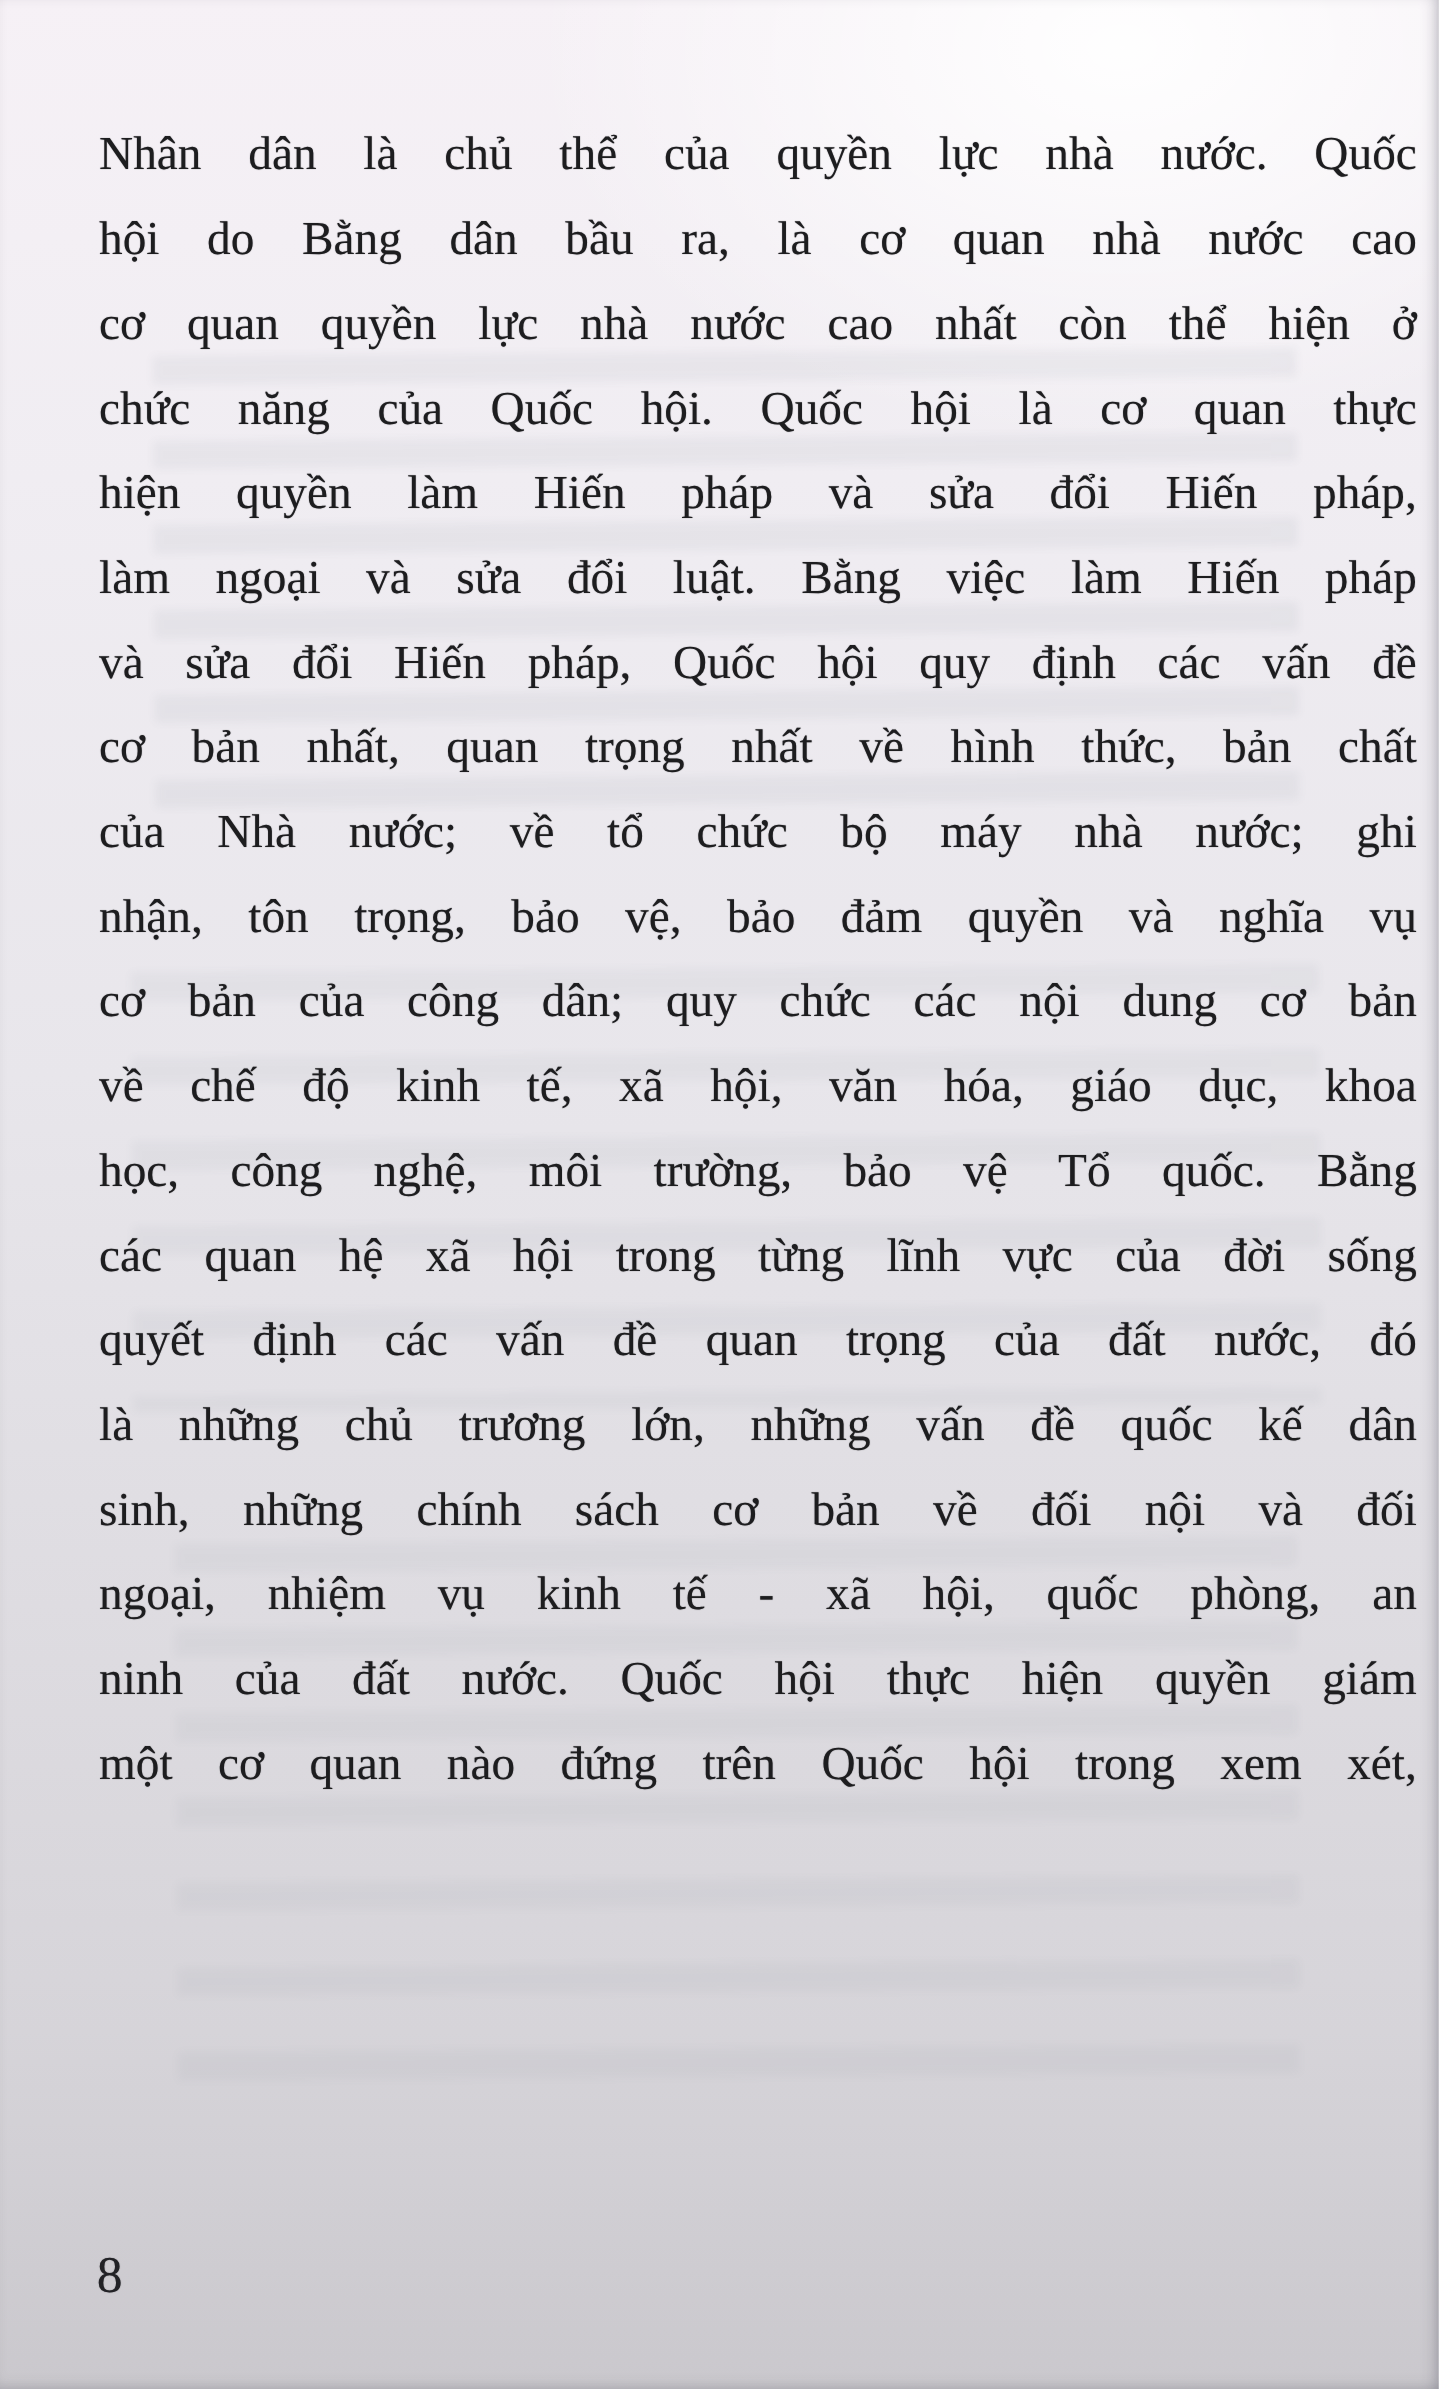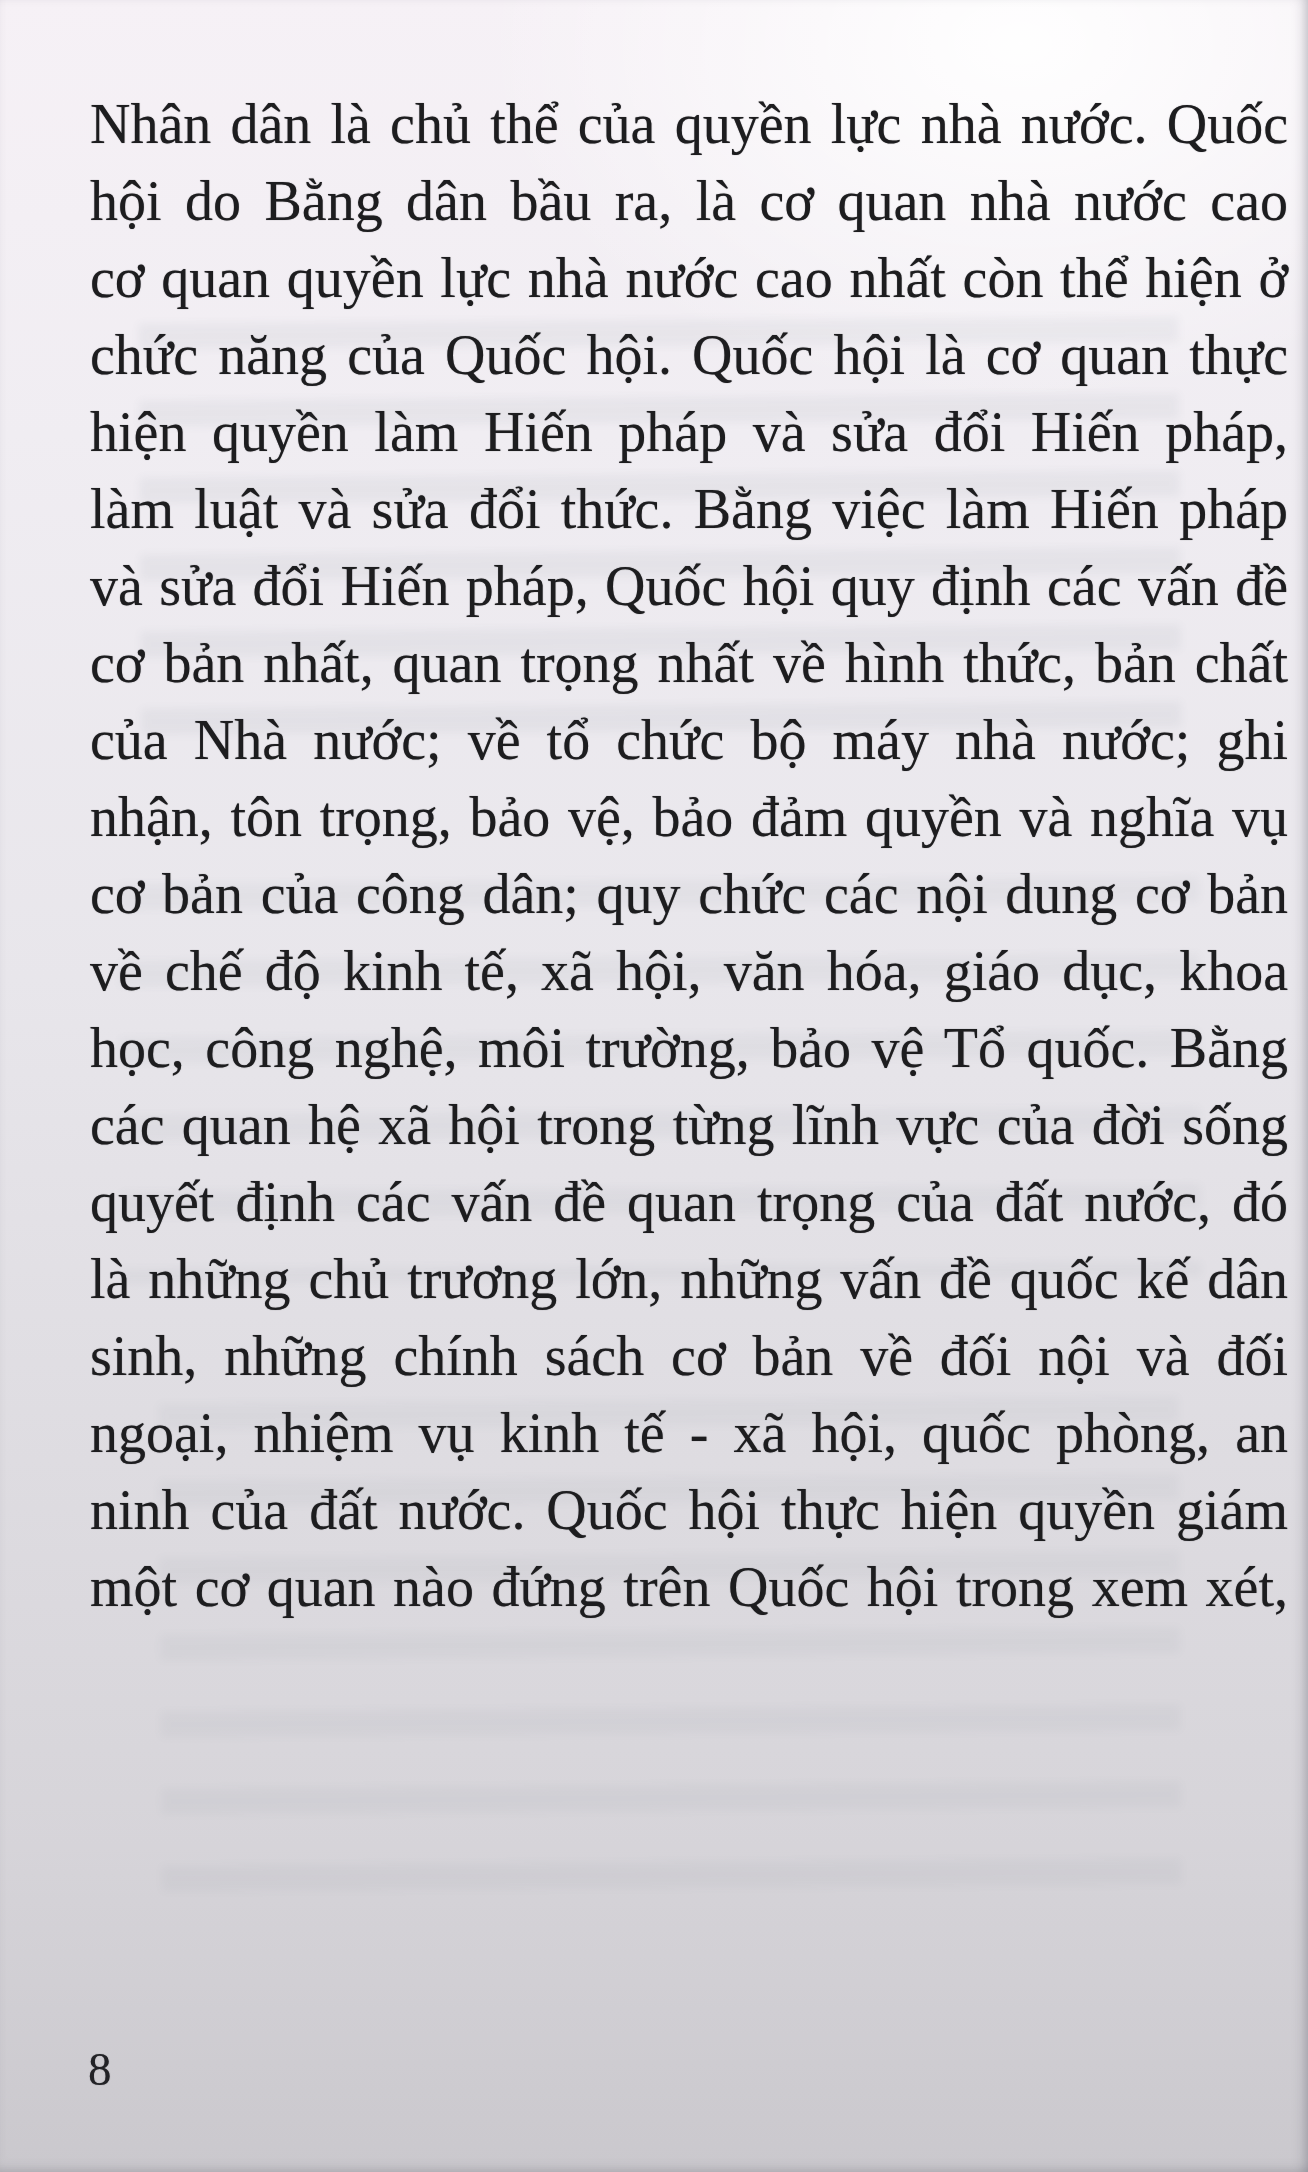--- a/index.html
+++ b/index.html
@@ -37,24 +37,24 @@
       transparent 46px, transparent 77px);
     pointer-events: none;
   }
   .ghost-a { left: 140px; top: 300px;  width: 1040px; height: 480px; }
   .ghost-b { left: 120px; top: 860px;  width: 1080px; height: 420px; opacity: 0.045; }
   .ghost-c { left: 160px; top: 1380px; width: 1020px; height: 520px; opacity: 0.04; }
 
   .text-block {
     position: absolute;
     left: 90px;
-    top: 86px;
+    top: 102px;
     width: 1198px;
     color: #1d1d1f;
-    font-size: 56px;
+    font-size: 43px;
     line-height: 77px;
     text-shadow: 0 0 1px rgba(25,25,30,0.55);
   }
   .line {
     text-align: justify;
     text-align-last: justify;
     white-space: normal;
     height: 77px;
     overflow: visible;
   }
@@ -75,21 +75,21 @@
   <div class="ghost ghost-a"></div>
   <div class="ghost ghost-b"></div>
   <div class="ghost ghost-c"></div>
 
   <div class="text-block">
     <div class="line">Nhân dân là chủ thể của quyền lực nhà nước. Quốc</div>
     <div class="line">hội do Bằng dân bầu ra, là cơ quan nhà nước cao</div>
     <div class="line">cơ quan quyền lực nhà nước cao nhất còn thể hiện ở</div>
     <div class="line">chức năng của Quốc hội. Quốc hội là cơ quan thực</div>
     <div class="line">hiện quyền làm Hiến pháp và sửa đổi Hiến pháp,</div>
-    <div class="line">làm luật và sửa đổi thức. Bằng việc làm Hiến pháp</div>
+    <div class="line">làm ngoại và sửa đổi luật. Bằng việc làm Hiến pháp</div>
     <div class="line">và sửa đổi Hiến pháp, Quốc hội quy định các vấn đề</div>
     <div class="line">cơ bản nhất, quan trọng nhất về hình thức, bản chất</div>
     <div class="line">của Nhà nước; về tổ chức bộ máy nhà nước; ghi</div>
     <div class="line">nhận, tôn trọng, bảo vệ, bảo đảm quyền và nghĩa vụ</div>
     <div class="line">cơ bản của công dân; quy chức các nội dung cơ bản</div>
     <div class="line">về chế độ kinh tế, xã hội, văn hóa, giáo dục, khoa</div>
     <div class="line">học, công nghệ, môi trường, bảo vệ Tổ quốc. Bằng</div>
     <div class="line">các quan hệ xã hội trong từng lĩnh vực của đời sống</div>
     <div class="line">quyết định các vấn đề quan trọng của đất nước, đó</div>
     <div class="line">là những chủ trương lớn, những vấn đề quốc kế dân</div>

